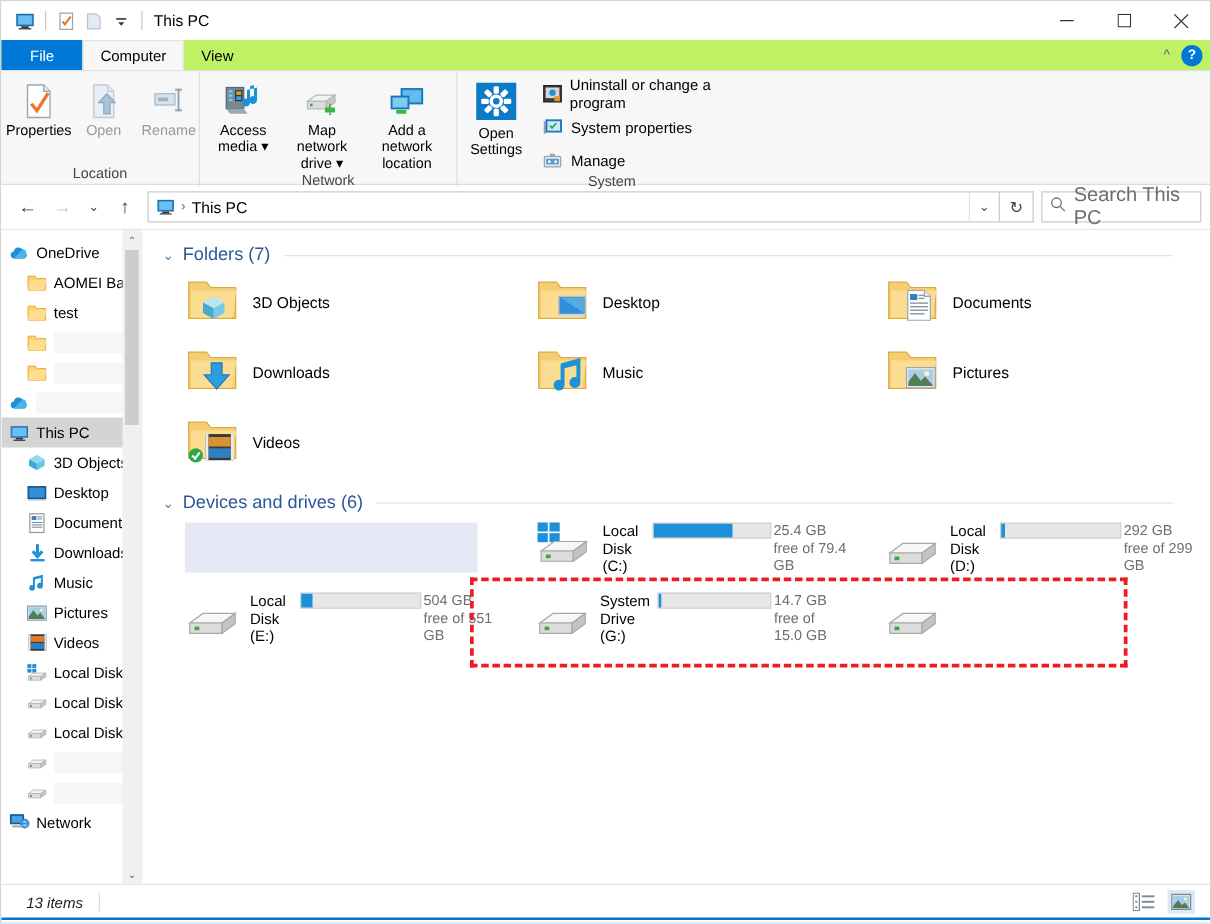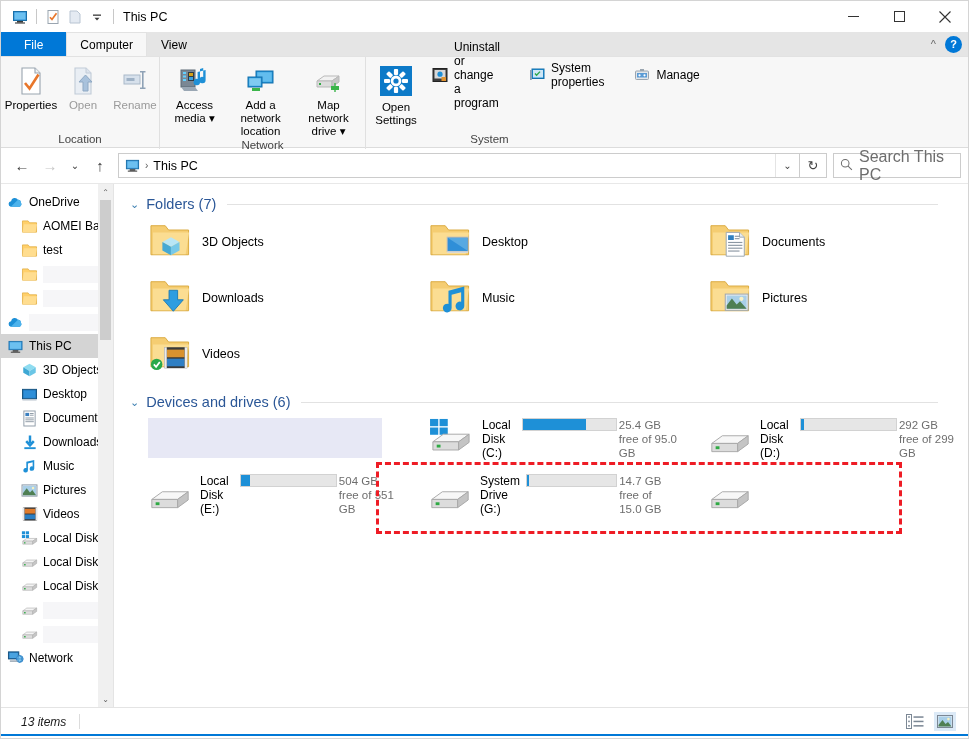--- a/index.html
+++ b/index.html
@@ -44,21 +44,21 @@
   .wc {
     width: 46px; height: 31px;
     display: flex; align-items: center; justify-content: center;
     color: #333;
   }
 
   
   .tabstrip {
     height: 24px;
     display: flex; align-items: flex-end;
-    background: #e5e5e5;
+    background: #bef264;
     position: relative;
   }
   .tab {
     height: 24px; padding: 0 13px;
     display: flex; align-items: center;
     font-size: 12px; color: #000;
     border: 1px solid transparent;
     border-bottom: none;
   }
   .tab.file {
@@ -108,21 +108,21 @@
   }
   .bigbtn {
     width: 66px; min-width: 52px;
     display: flex; flex-direction: column; align-items: center;
     padding: 3px 2px 0 2px;
     font-size: 11.5px; color: #000;
     text-align: center; line-height: 13px;
   }
   .bigbtn.disabled { color: #9a9a9a; }
   .bigbtn .glyph { height: 36px; display:flex; align-items:center; justify-content:center; }
-  .smallcol { display: flex; padding: 5px 2px 0 6px; gap: 20px; justify-content: space-between; }
+  .smallcol { display: flex; flex-direction: column; padding: 5px 2px 0 6px; gap: 7px; justify-content: space-between; }
   .smallbtn {
     display: flex; align-items: center; gap: 6px;
     font-size: 12px; color: #000; height: 20px;
     padding: 0 4px;
   }
   .smallbtn .glyph { width: 17px; height: 17px; display:flex; align-items:center; justify-content:center;}
 
   
   .addrbar {
     height: 36px;
@@ -418,46 +418,46 @@
               <rect x="11" y="8" width="4" height="3" fill="#d4a017"></rect>
               <rect x="11" y="12" width="4" height="3" fill="#3aa0dd"></rect>
               <path d="M22 4 v13 a3.2 3.2 0 1 1 -2.4 -3.1 V7 l8 -2 v10 a3.2 3.2 0 1 1 -2.4 -3.1 V3 z" fill="#1e90d7"></path>
               <path d="M3 22 l3 4 h14 l-3 -4 z" fill="#9aa7b4"></path>
             </svg>
           </div>
           <div>
             <span>Access media</span><span> ▾</span>
           </div>
         </div>
-        <div class="bigbtn" style="width:72px">
-          <div class="glyph">
-            <svg width="34" height="32" viewBox="0 0 34 32">
-              <rect x="12" y="6" width="17" height="12" fill="#1e90d7" stroke="#1571ab"></rect>
-              <rect x="13.2" y="7.2" width="14.6" height="9.6" fill="#62bdee"></rect>
-              <rect x="4" y="12" width="14" height="10" fill="#1e90d7" stroke="#1571ab"></rect>
-              <rect x="5.2" y="13.2" width="11.6" height="7.6" fill="#7fcbf2"></rect>
-              <path d="M8 23 h8 v3 h-8 z" fill="#3bb54a"></path>
-            </svg>
-          </div>
-          <div>Add a network location</div>
-        </div>
         <div class="bigbtn" style="width:66px">
           <div class="glyph">
             <svg width="34" height="32" viewBox="0 0 34 32">
               <path d="M5 16 l7 -5 h15 l-7 5 z" fill="#f2f2f2" stroke="#b9b9b9"></path>
               <path d="M5 16 h15 v6 l-15 0 z" fill="#dcdcdc" stroke="#b9b9b9"></path>
               <path d="M20 16 l7 -5 v6 l-7 5 z" fill="#c7c7c7" stroke="#b9b9b9"></path>
               <rect x="7" y="18" width="2" height="2" fill="#2faa44"></rect>
               <path d="M19 21 h8 v4 h-8 z" fill="#3bb54a"></path>
               <path d="M23 18 v4 M23 25 v2" stroke="#3bb54a" stroke-width="1.4"></path>
             </svg>
           </div>
           <div>
             <span>Map network drive</span><span> ▾</span>
           </div>
+        </div>
+        <div class="bigbtn" style="width:72px">
+          <div class="glyph">
+            <svg width="34" height="32" viewBox="0 0 34 32">
+              <rect x="12" y="6" width="17" height="12" fill="#1e90d7" stroke="#1571ab"></rect>
+              <rect x="13.2" y="7.2" width="14.6" height="9.6" fill="#62bdee"></rect>
+              <rect x="4" y="12" width="14" height="10" fill="#1e90d7" stroke="#1571ab"></rect>
+              <rect x="5.2" y="13.2" width="11.6" height="7.6" fill="#7fcbf2"></rect>
+              <path d="M8 23 h8 v3 h-8 z" fill="#3bb54a"></path>
+            </svg>
+          </div>
+          <div>Add a network location</div>
         </div>
       </div>
       <div class="rgroup-label">Network</div>
     </div>
 
     <div class="rgroup" style="width:248px">
       <div class="rgroup-items">
         <div class="bigbtn" style="width:58px;padding-top:5px">
           <div class="glyph">
             <svg width="36" height="34" viewBox="0 0 36 34">
@@ -885,21 +885,21 @@
                 <path d="M5 25 l11 -8 h27 l-11 8 z" fill="#f7f7f7" stroke="#a8a8a8"></path>
                 <path d="M5 25 h27 v8.6 H5 z" fill="#dcdcdc" stroke="#a8a8a8"></path>
                 <path d="M32 25 l11 -8 v8.6 l-11 8 z" fill="#c4c4c4" stroke="#a8a8a8"></path>
                 <rect x="9" y="28" width="4" height="3" fill="#2faa44"></rect>
               </svg></span>
             <div class="dinfo">
               <div class="dname">Local Disk (C:)</div>
               <div class="dbar">
                 <div class="fill" style="width: 68%;"></div>
               </div>
-              <div class="dfree">25.4 GB free of 95.0 GB</div>
+              <div class="dfree">25.4 GB free of 79.4 GB</div>
             </div>
           </div>
           <div class="dtile">
             <span style="flex: 0 0 auto;"><svg width="44" height="33" viewBox="0 0 46 34">
                 <path d="M4 19 l11 -8 h27 l-11 8 z" fill="#f7f7f7" stroke="#a8a8a8"></path>
                 <path d="M4 19 h27 v8.6 H4 z" fill="#dcdcdc" stroke="#a8a8a8"></path>
                 <path d="M31 19 l11 -8 v8.6 l-11 8 z" fill="#c4c4c4" stroke="#a8a8a8"></path>
                 <rect x="8" y="22" width="4" height="3" fill="#2faa44"></rect>
               </svg></span>
             <div class="dinfo">

